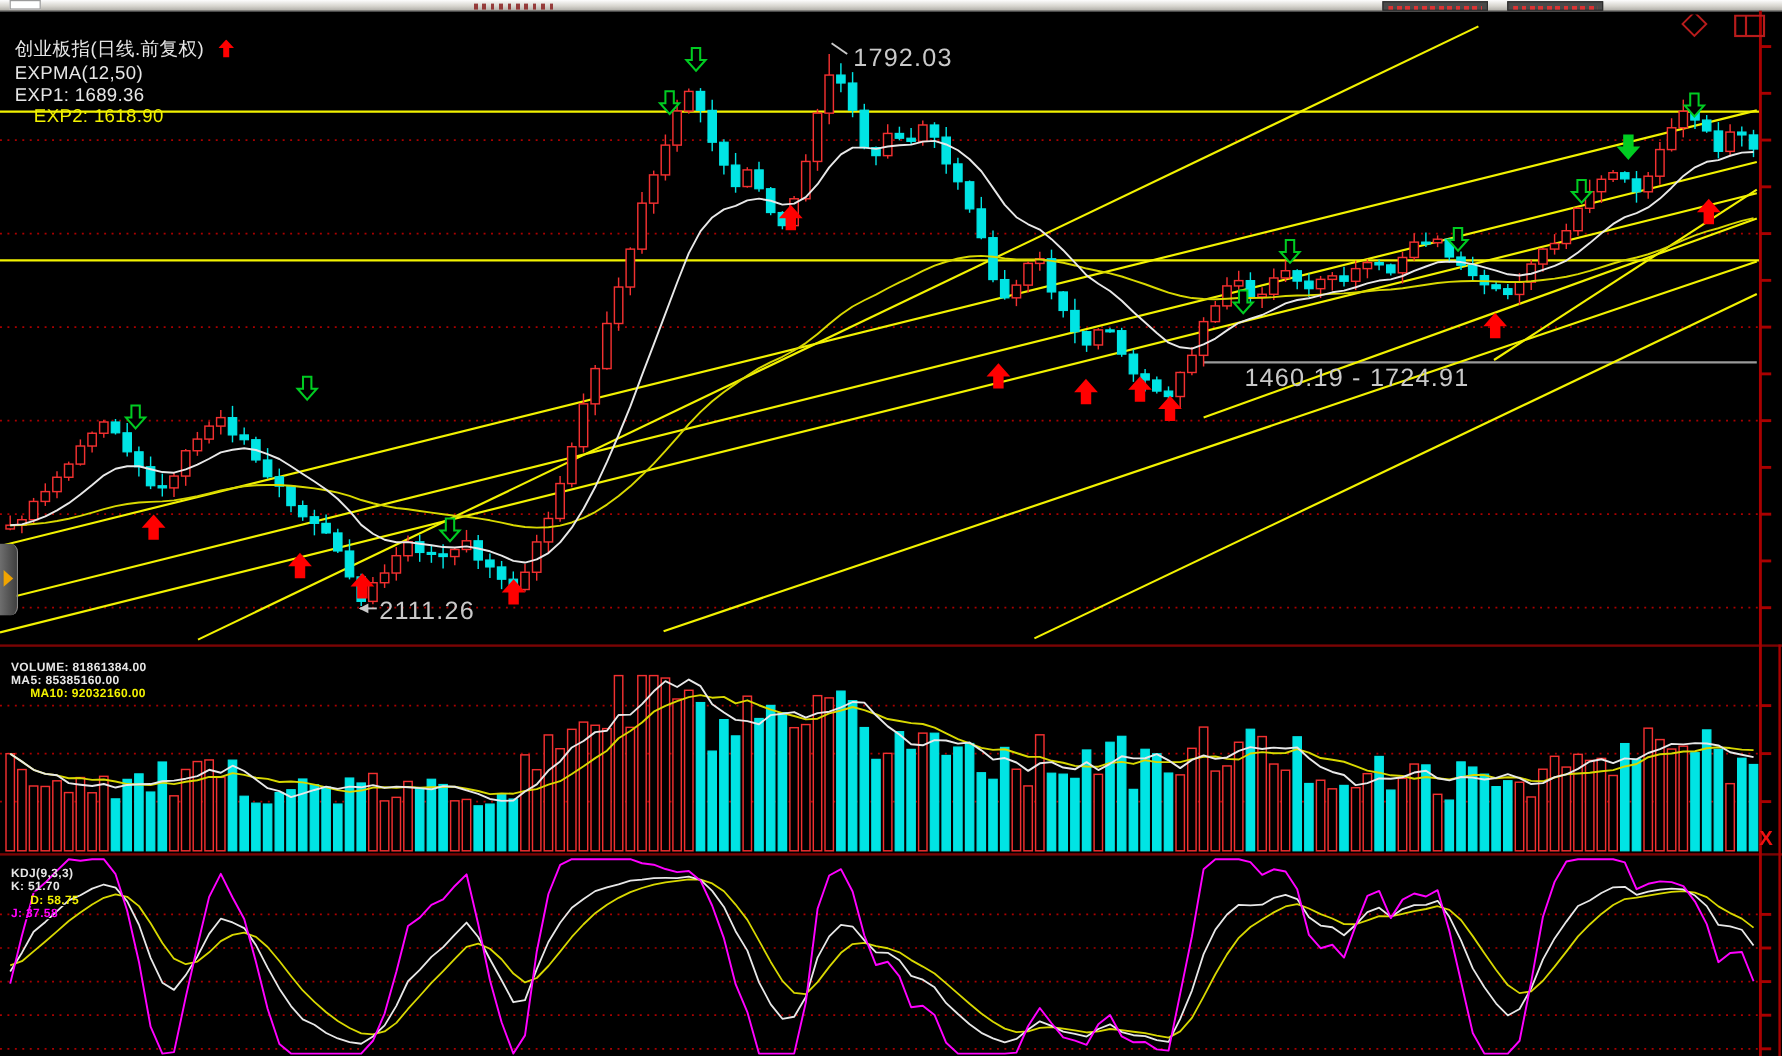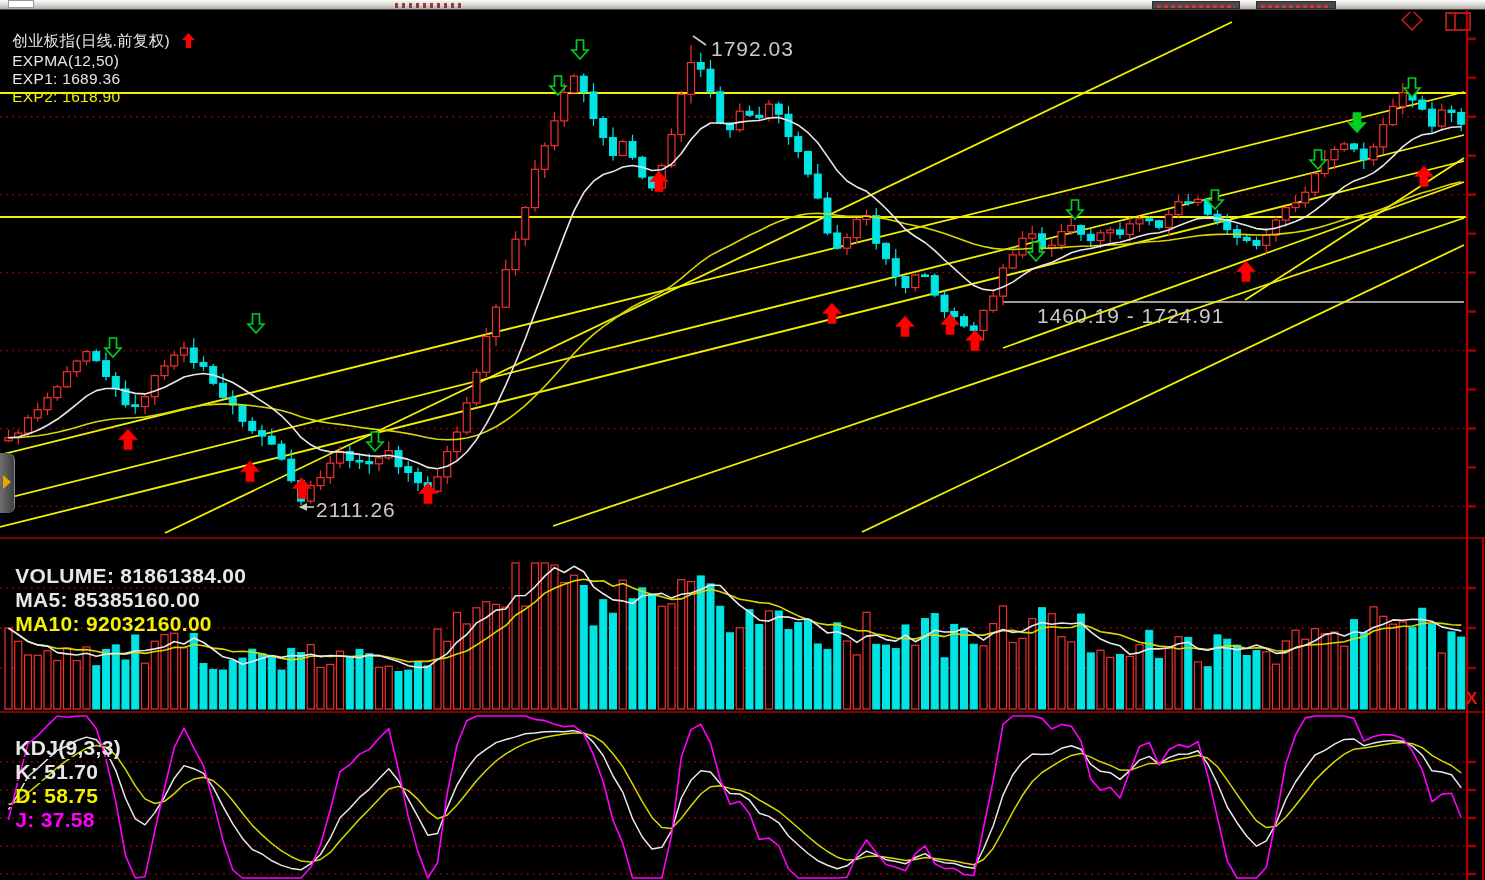--- a/index.html
+++ b/index.html
@@ -9,23 +9,23 @@
   .menubar{position:absolute;left:0;top:0;width:1485px;height:9px;
     background:linear-gradient(#fdfdfd,#d8d6d0 55%,#aeaca6);border-bottom:1px solid #4a4a4a;}
   .menu-whitebox{position:absolute;left:8px;top:0;width:26px;height:8px;background:#fff;border:1px solid #9a9a9a;box-sizing:border-box;}
   .menu-smudge{position:absolute;top:3px;height:5px;opacity:.85;
     background:repeating-linear-gradient(90deg,#8a2020 0 3px,transparent 3px 7px);}
   .menu-btn{position:absolute;top:1px;height:8px;background:#494949;border:1px solid #2c2c2c;box-sizing:border-box;}
   .menu-btn i{display:block;margin:3px 4px 0 4px;height:3px;
     background:repeating-linear-gradient(90deg,#d33 0 4px,transparent 4px 7px);}
   #plot{position:absolute;left:0;top:0;}
   
-  .pane-label{position:absolute;font-size:21px;font-weight:bold;letter-spacing:.3px;white-space:pre;z-index:5;}
+  .pane-label{position:absolute;font-size:10px;font-weight:bold;letter-spacing:.3px;white-space:pre;z-index:5;}
   .pane-label span{margin-right:10px;}
-  .w{color:#e6e6e6;} .y{color:#f2f200;} .m{color:#ff00ff;}
+  .w{color:#e6e6e6;} .y{color:#f2f200;margin-left:16px;} .m{color:#ff00ff;}
   #main-label{left:3px;top:13px;font-weight:normal;font-size:15.5px;}
   #vol-label{left:3px;top:540px;}
   #kdj-label{left:3px;top:712px;text-decoration:underline;}
   .hdr-arrow{display:inline-block;vertical-align:-2px;margin:0 2px;}
   
   .anno{position:absolute;color:#c9c9c9;font-size:21px;letter-spacing:1px;z-index:6;}
   #anno-peak{left:711px;top:37px;}
   #anno-gap{left:1037px;top:304px;}
   #anno-low{left:316px;top:498px;}
   

